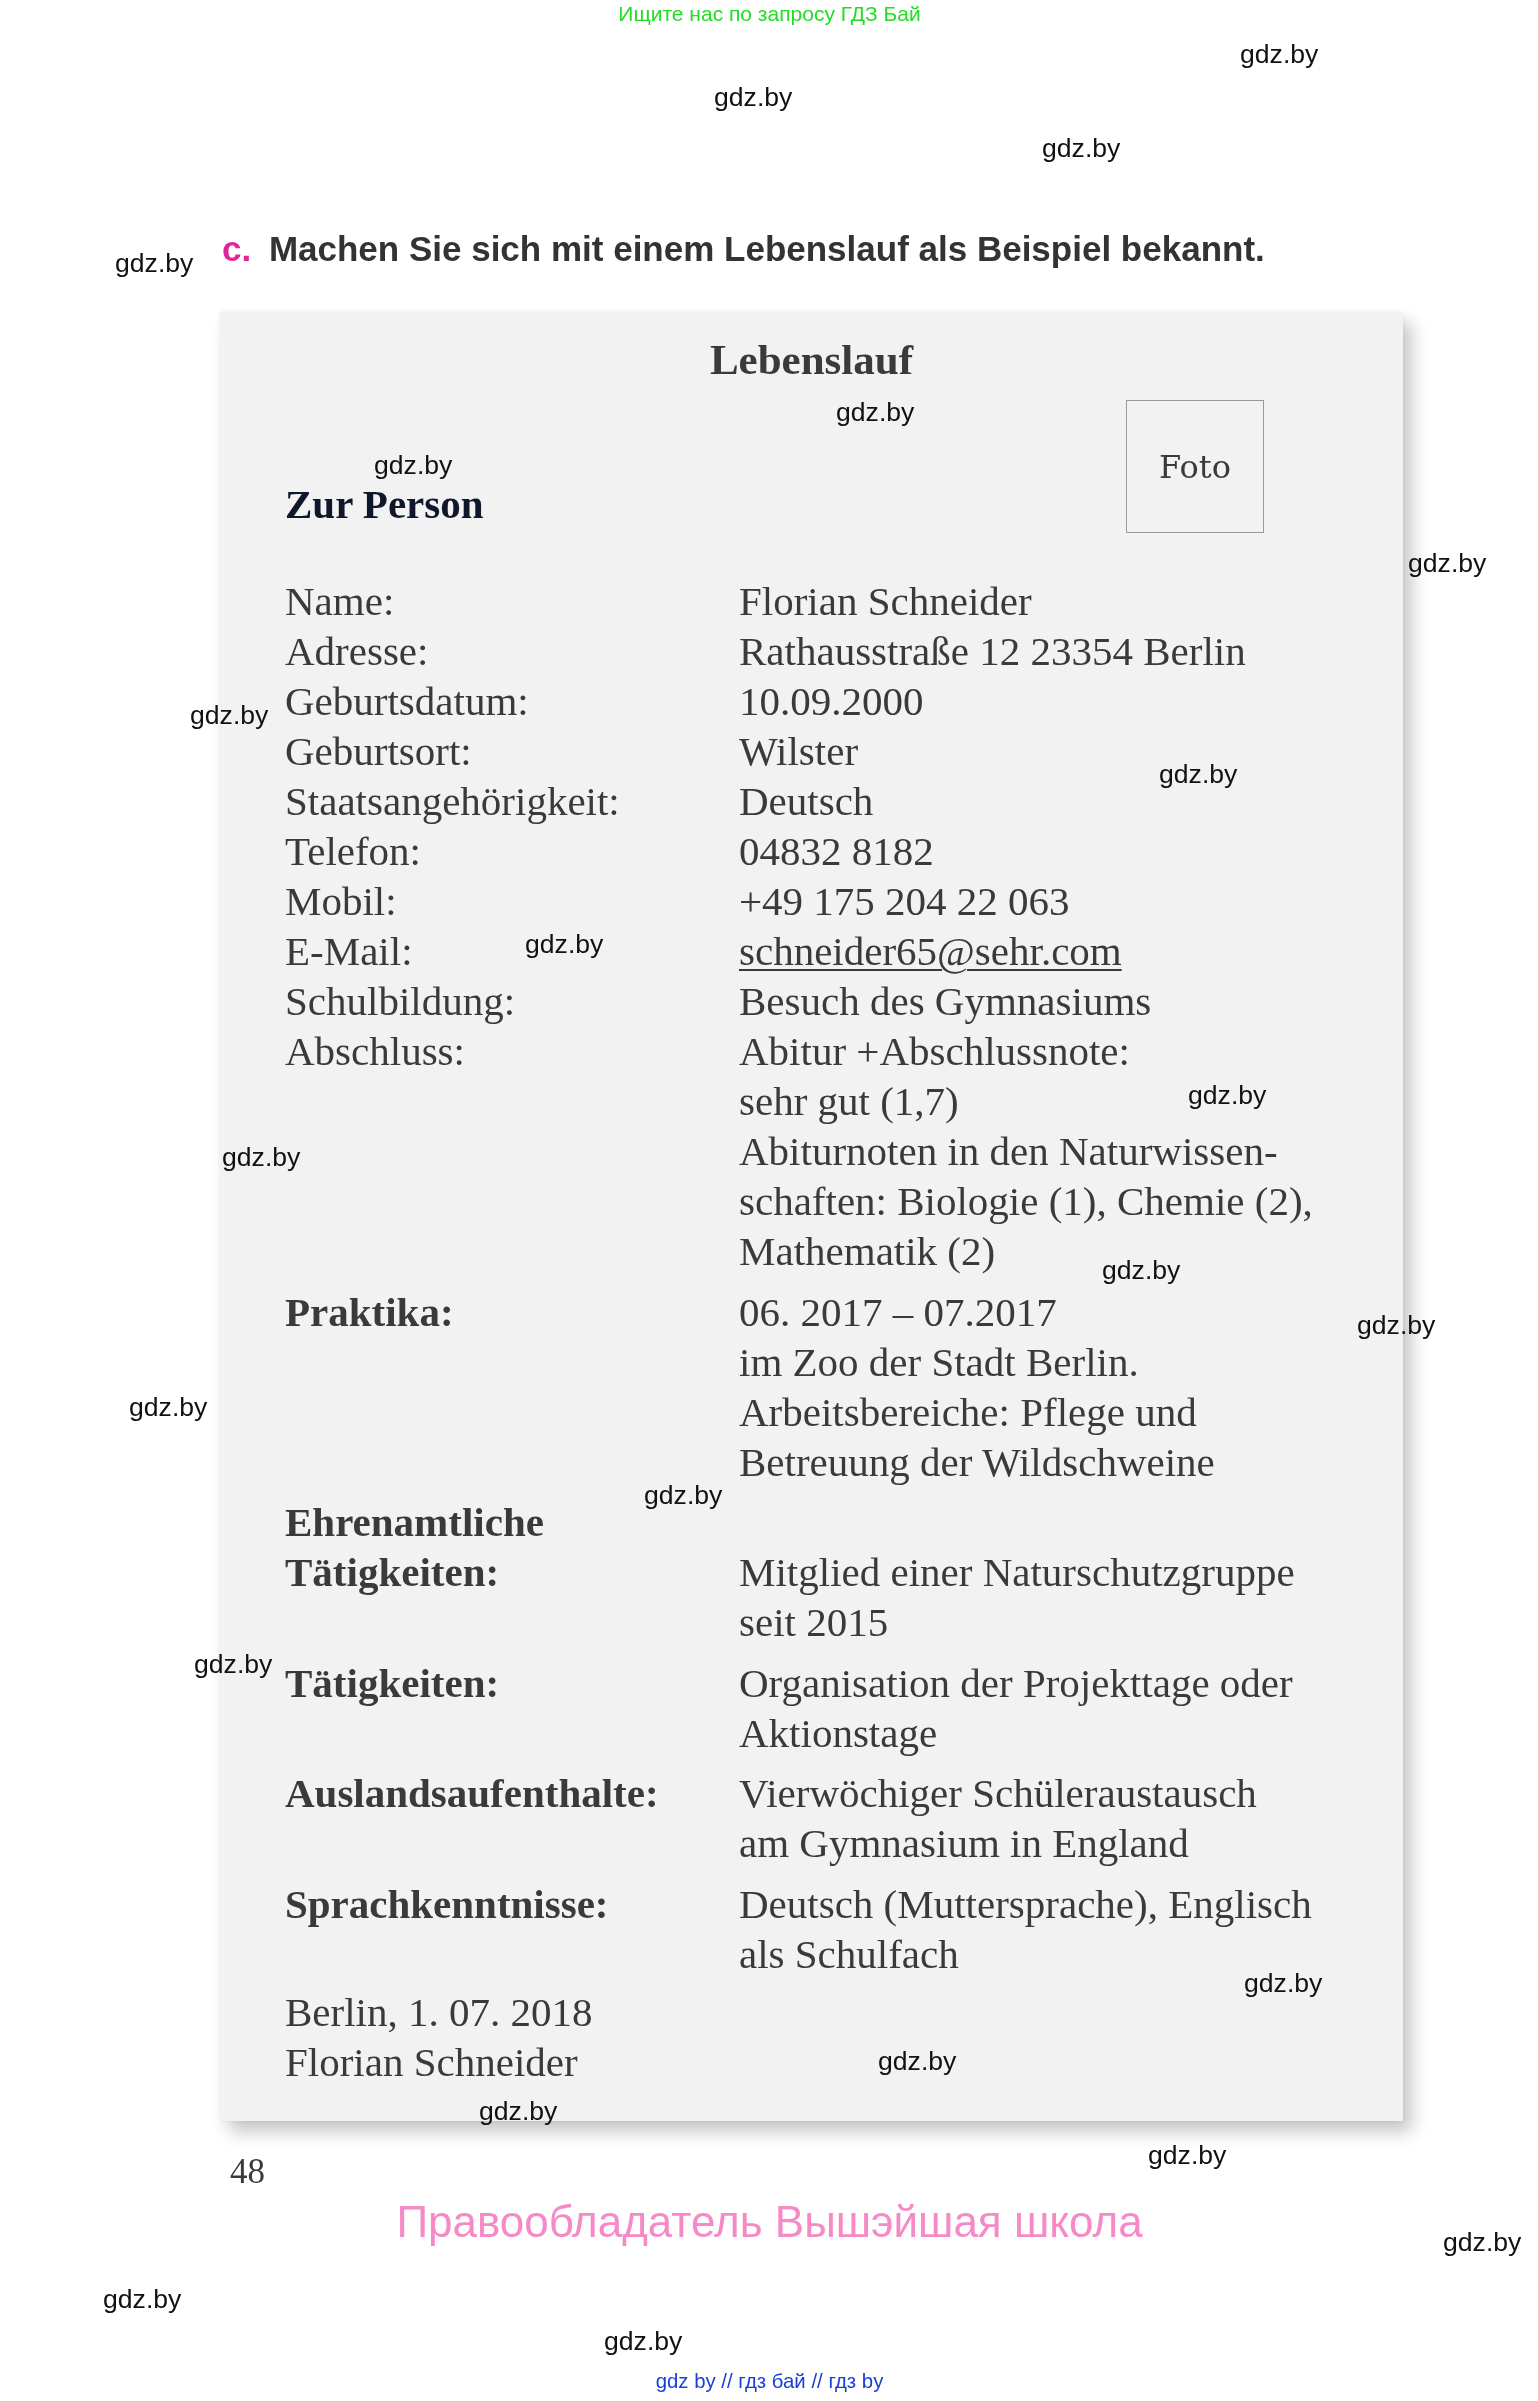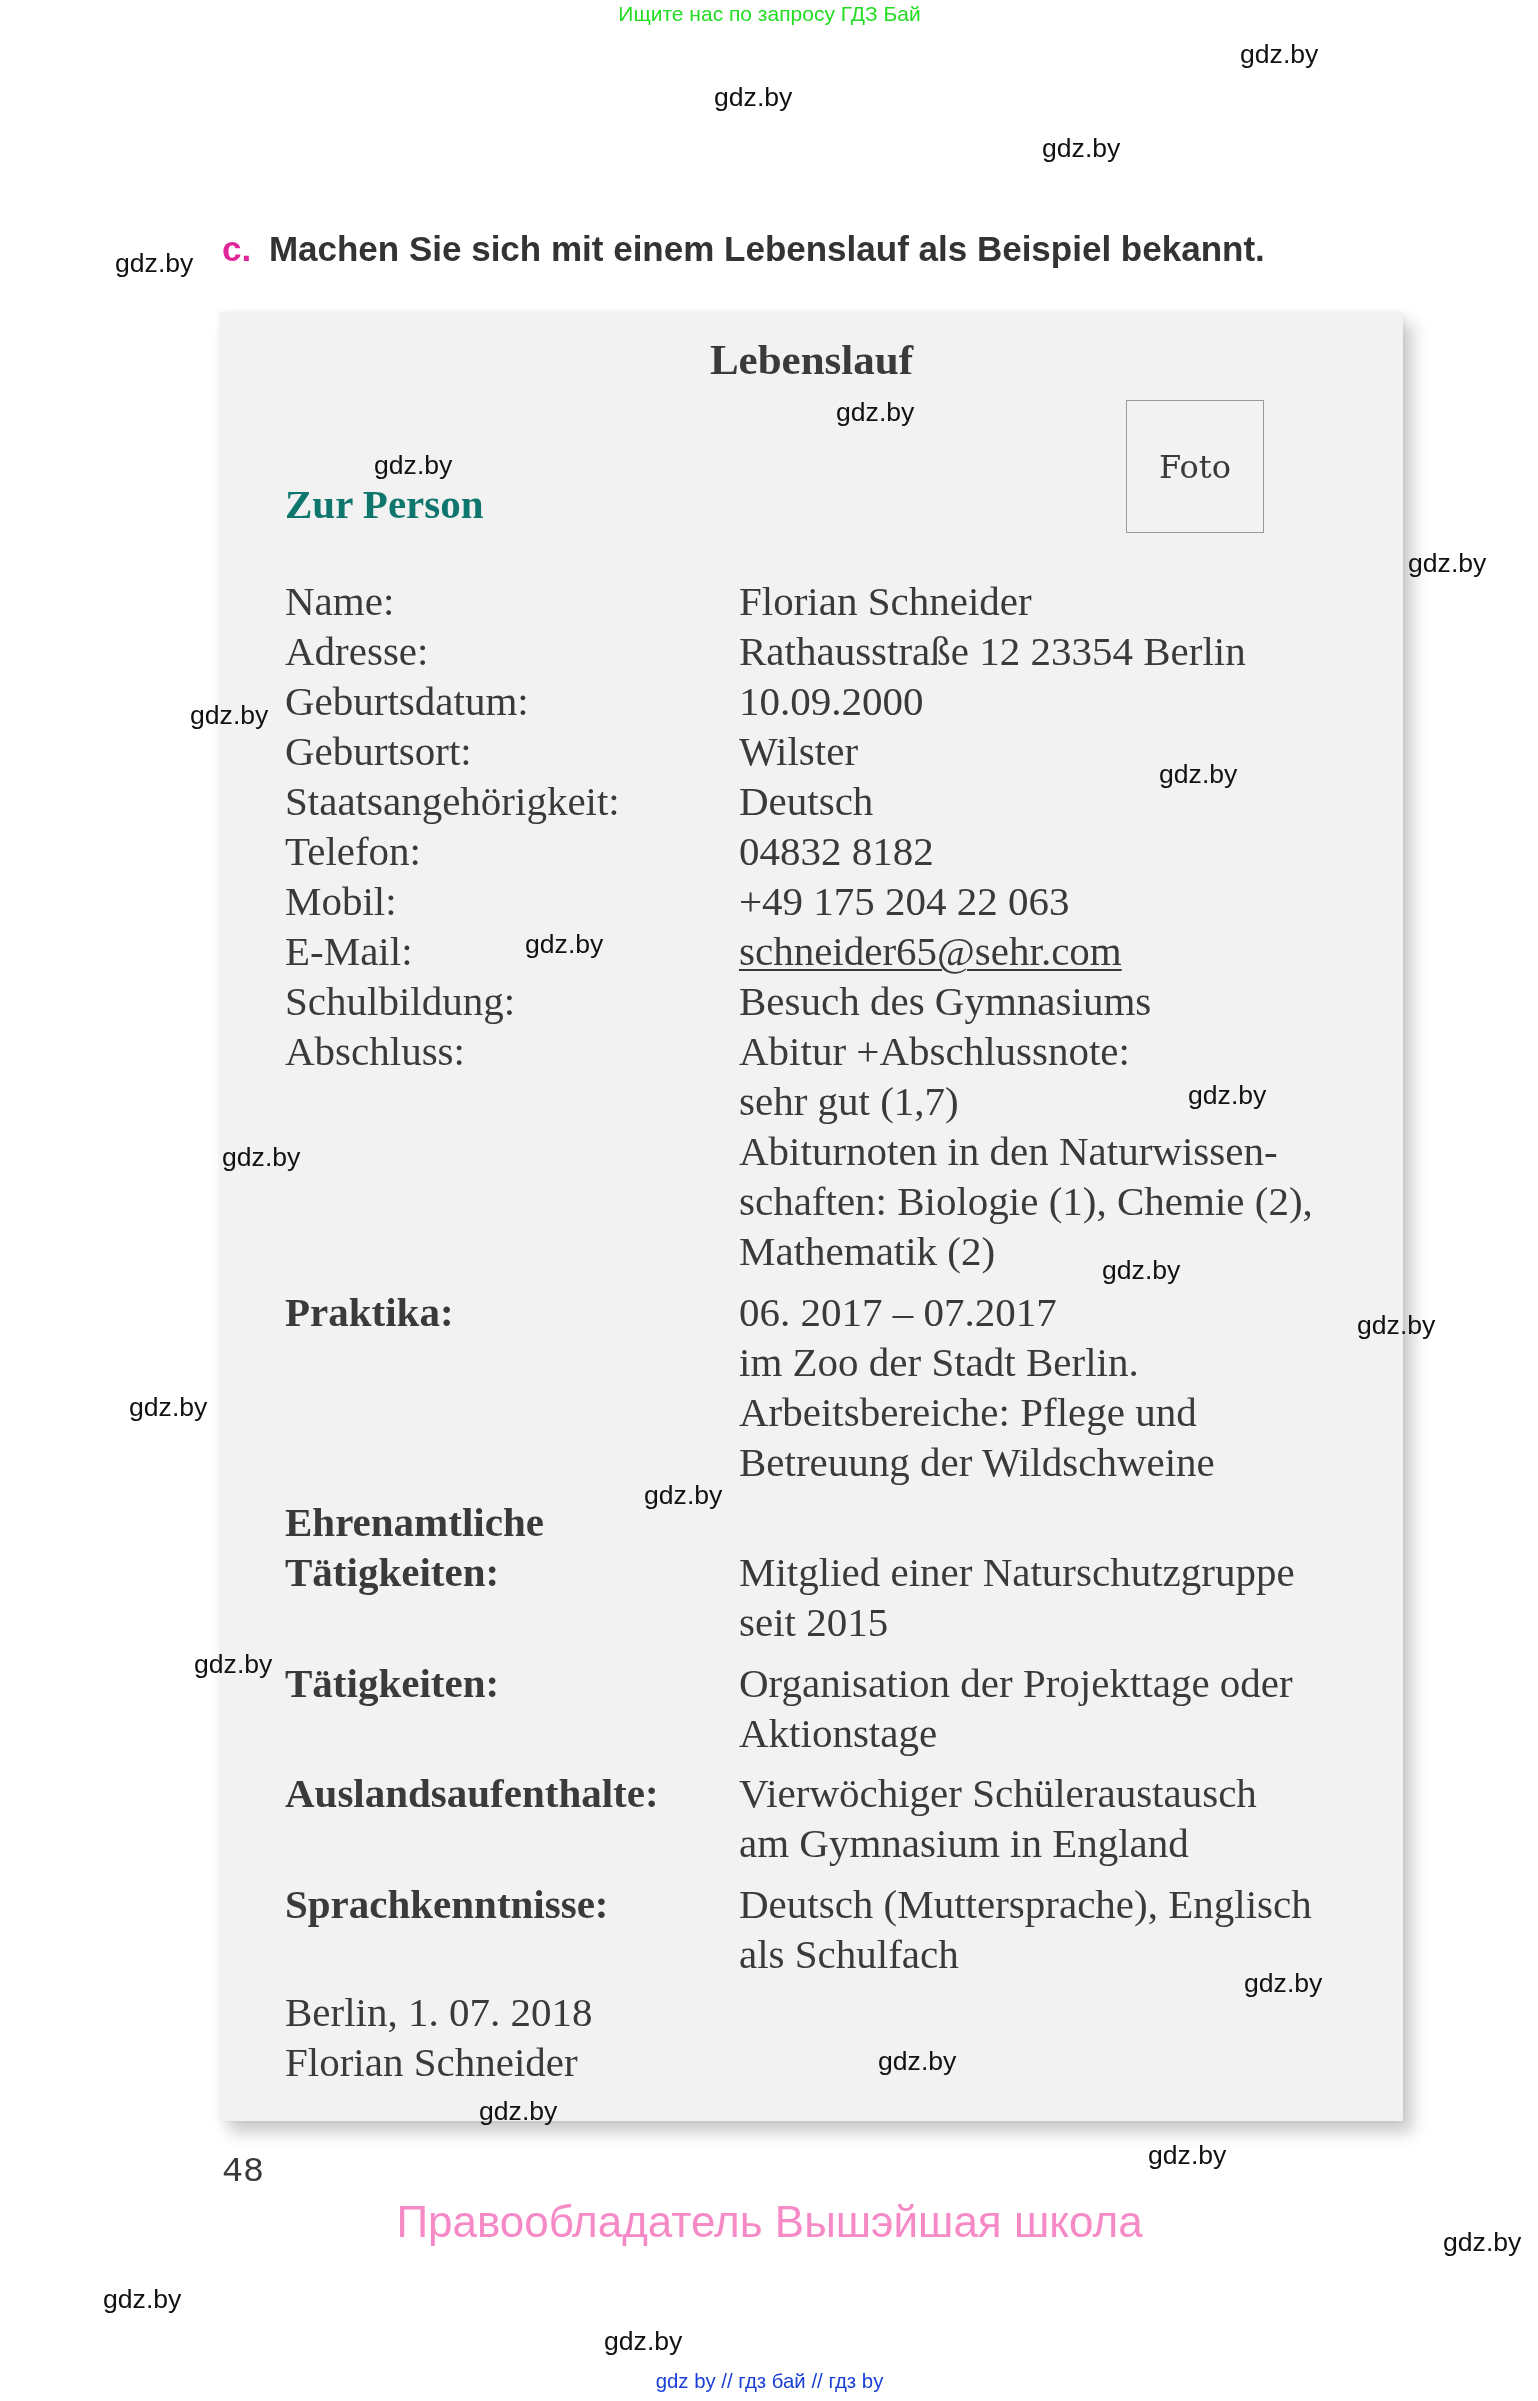--- a/index.html
+++ b/index.html
@@ -28,38 +28,38 @@
     font-family:"Liberation Serif", serif; font-weight:bold; font-size:43px; color:#3a3a3a;
   }
   .photo {
     position:absolute; left:906px; top:88px; width:138px; height:133px;
     border:1.8px solid #9a9a9a; box-sizing:border-box;
     display:flex; align-items:center; justify-content:center;
     font-family:"DejaVu Serif", serif; font-size:32px; color:#3a3a3a;
   }
   .section-head {
     position:absolute; left:65px; top:168px;
-    font-family:"Liberation Serif", serif; font-weight:bold; font-size:41px; color:#0f766e;
+    font-family:"Liberation Serif", serif; font-weight:bold; font-size:41px; color:#0f172a;
   }
   .rows { position:absolute; left:65px; top:264px; width:1099px; }
   .row { display:flex; }
   .lbl {
     width:454px; flex:none;
     font-family:"Liberation Serif", serif; font-size:41px; line-height:50px; color:#3a3a3a;
   }
   .lbl.b { font-weight:bold; }
   .val {
     flex:1; font-family:"Liberation Serif", serif; font-size:41px; line-height:50px; color:#3a3a3a;
   }
   .val .line { display:block; white-space:nowrap; }
   .val a { color:#3a3a3a; text-decoration:underline; text-decoration-thickness:1.8px; text-underline-offset:4.4px; }
   .gap { height:10.6px; }
   .signature { position:absolute; left:65px; top:1675px;
     font-family:"Liberation Serif", serif; font-size:41px; line-height:50px; color:#3a3a3a; }
-  .page-num { left:222px; top:2152px; font-family:Liberation Mono, monospace; font-size:35px; color:#3a3a3a; }
+  .page-num { left:230px; top:2152px; font-family:Liberation Serif, serif; font-size:35px; color:#3a3a3a; }
   .copyright { left:0; width:1539px; text-align:center; top:2197px; font-size:44px; color:#f68ac6; }
   .footer-links { left:0; width:1539px; text-align:center; top:2370px; font-size:20.4px; color:#1a3fd6; }
   .wm { position:absolute; font-family:"Liberation Sans", sans-serif; font-size:26.6px; color:#111111; white-space:nowrap; z-index:5; }
 </style>
 </head>
 <body>
 
 <div class="abs top-banner">Ищите нас по запросу ГДЗ Бай</div>
 
 <div class="abs task">

